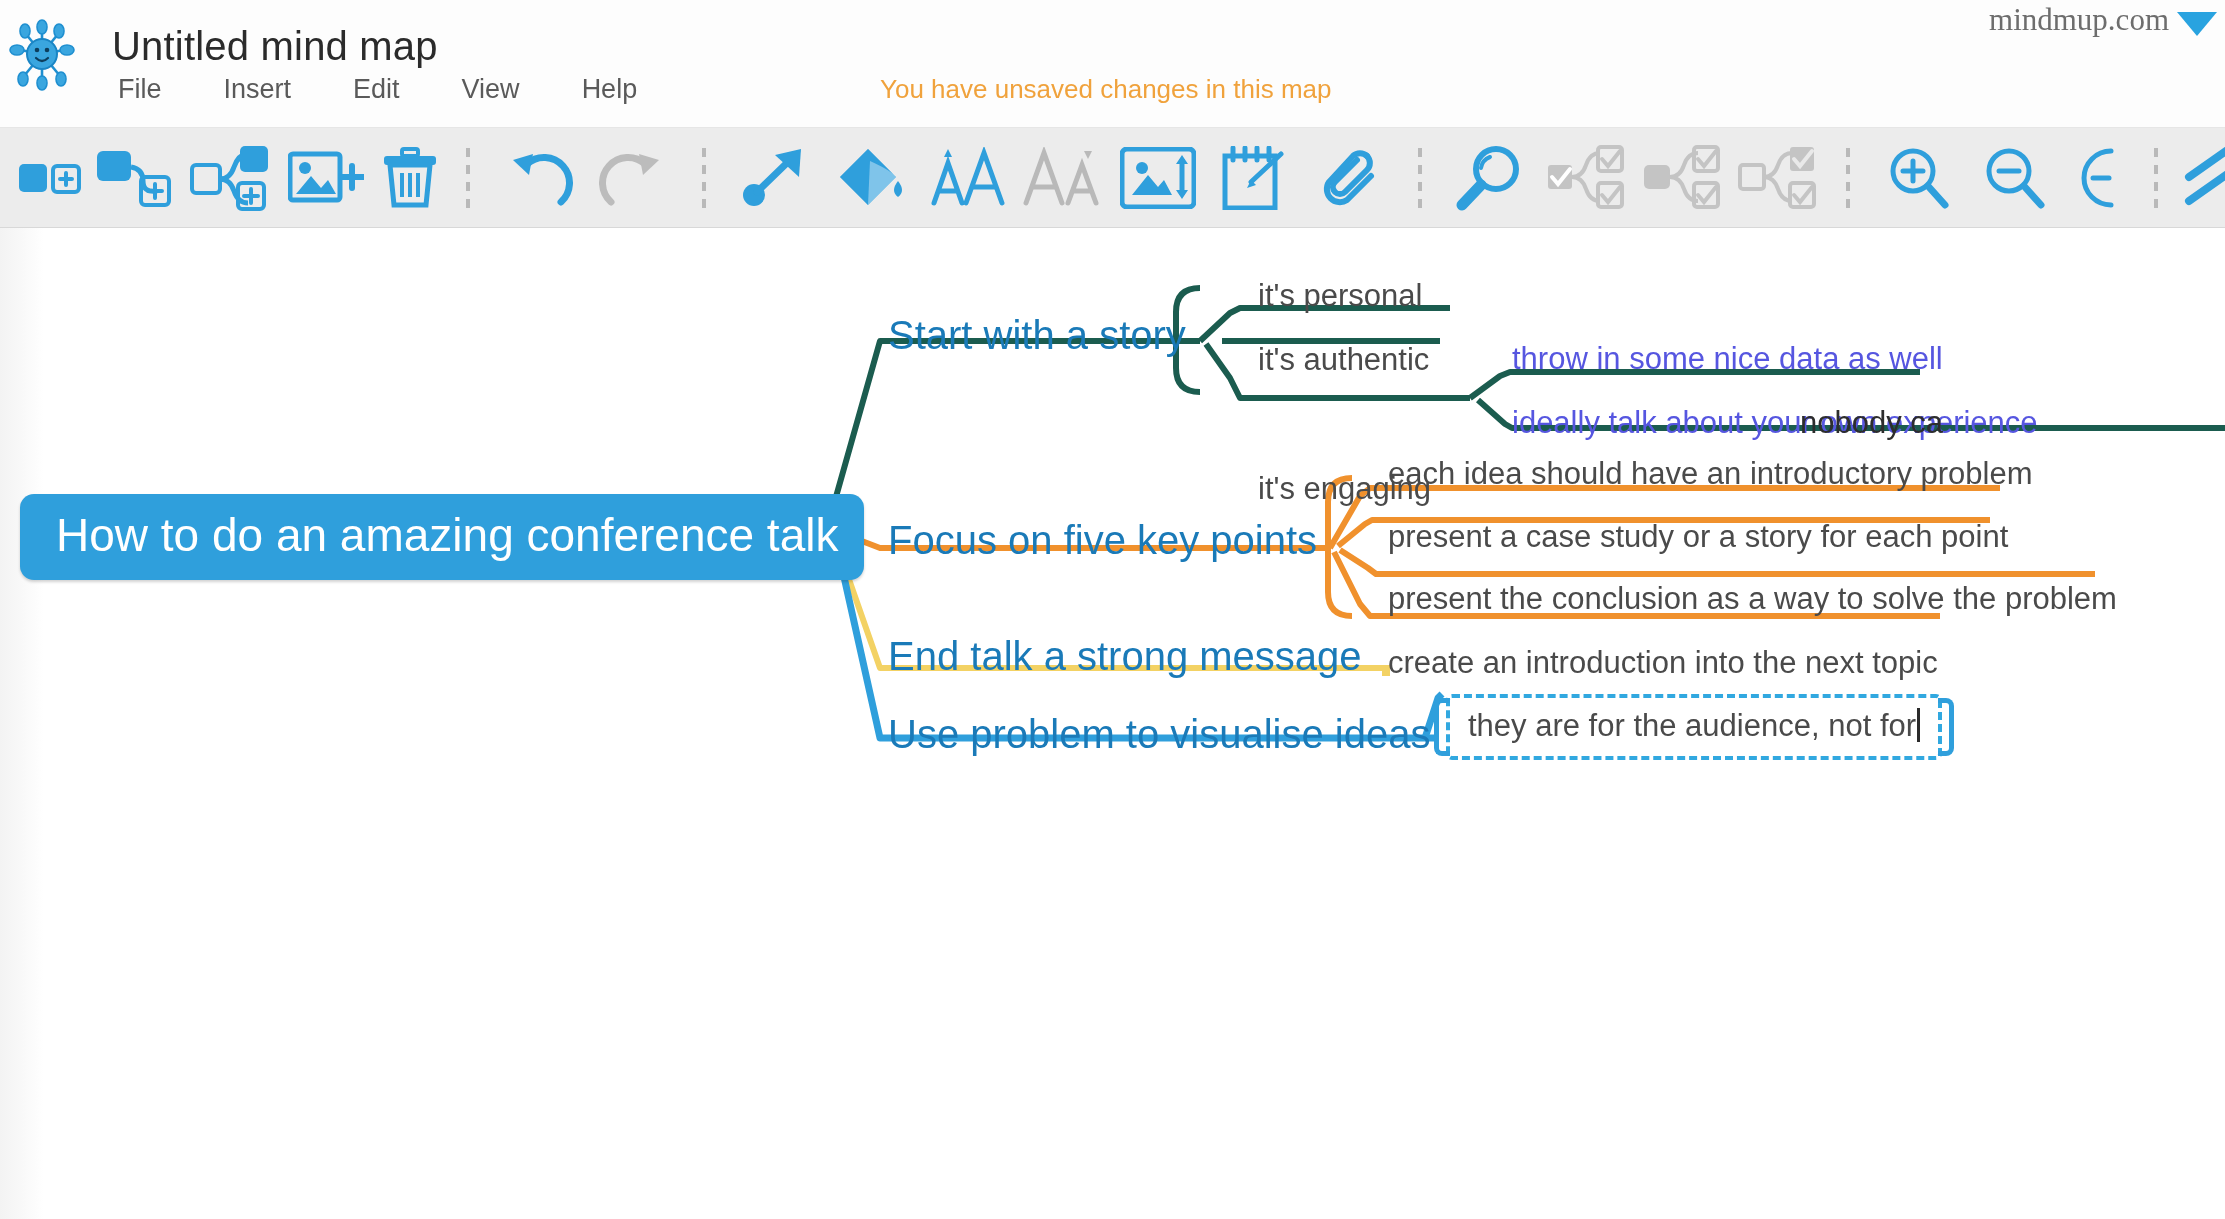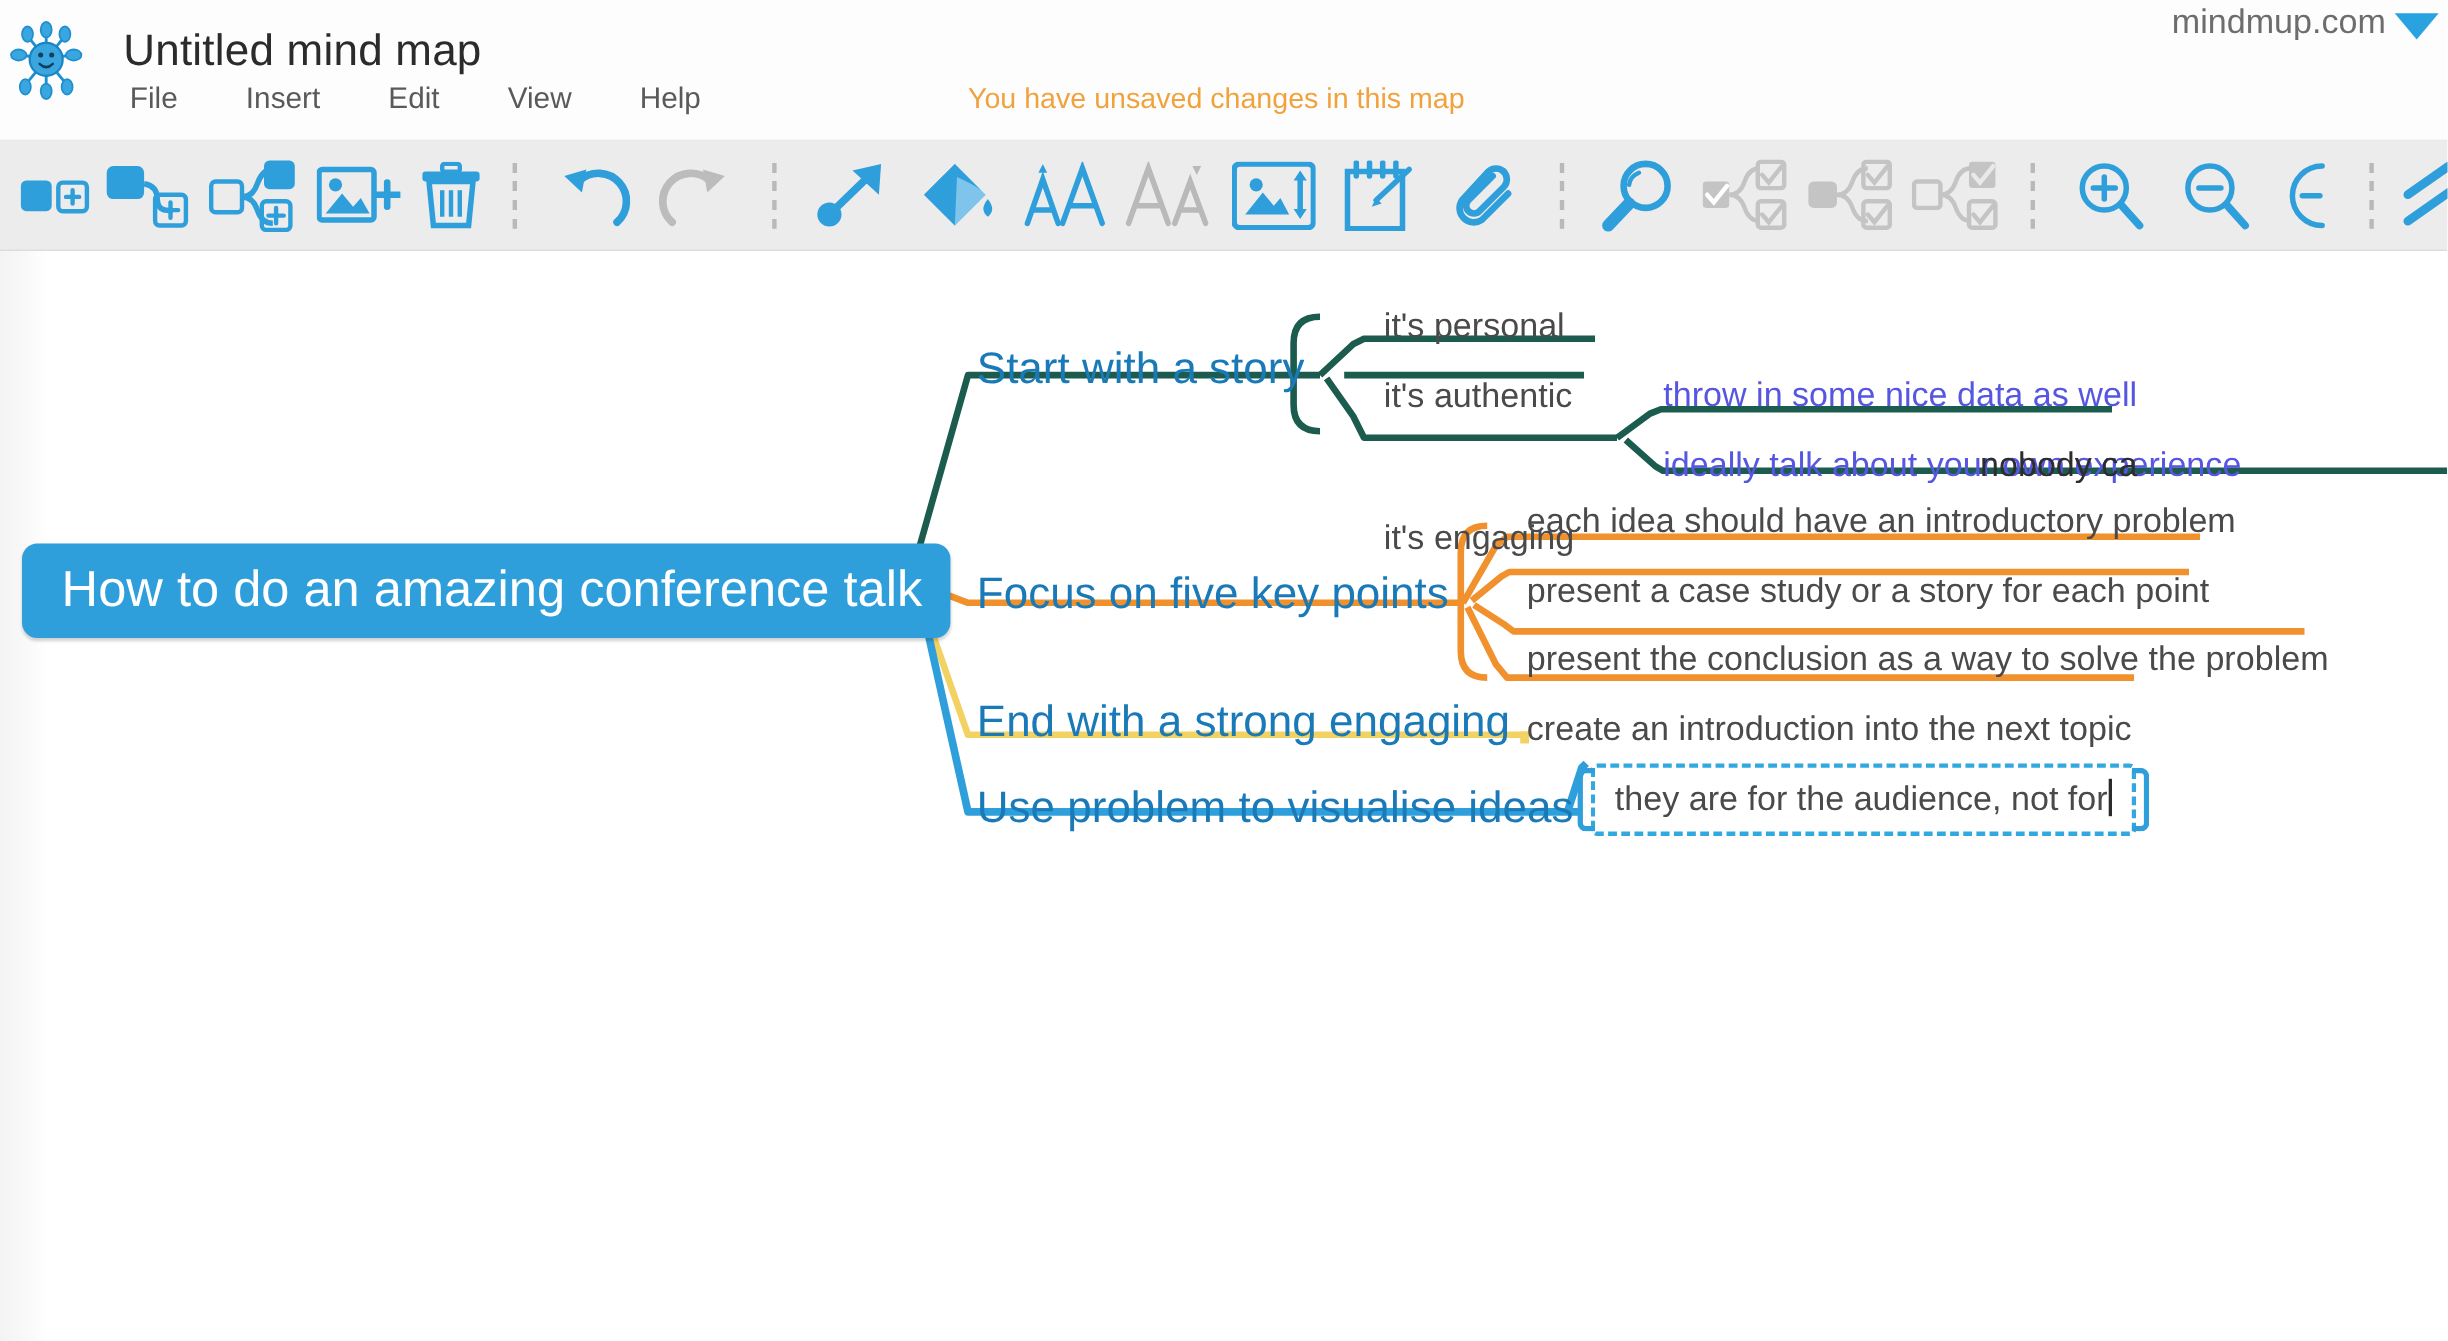--- a/index.html
+++ b/index.html
@@ -35,21 +35,21 @@
   .menu-item {
     font-size: 27px; color: #5a5a5a; padding: 0 14px;
     margin-right: 34px; cursor: default; white-space: nowrap;
   }
   .unsaved-note {
     position: absolute; left: 880px; top: 74px;
     font-size: 26px; color: #f0a23c; white-space: nowrap;
   }
   .brand {
     position: absolute; right: 56px; top: 2px;
-    font-size: 31px; color: #6d6d6d; white-space: nowrap;
+    font-size: 31px; color: #6d6d6d; white-space: nowrap; font-family: Liberation Serif, serif;
   }
   .brand-caret {
     position: absolute; right: 8px; top: 12px;
     width: 0; height: 0;
     border-left: 20px solid transparent; border-right: 20px solid transparent;
     border-top: 24px solid #29a3e0;
   }
 
   
   .toolbar {
@@ -388,21 +388,21 @@
 
     <path d="M1390 440 L1385 440 L1385 445 L1390 445" fill="none" stroke="#f3d264" stroke-width="6"></path>
 
     <path d="M1425 510 L1438 470 L1442 466" fill="none" stroke="#2f9fdc" stroke-width="7" stroke-linejoin="round"></path>
   </svg>
 
   <div class="node node-root" style="left:20px; top:266px;">How to do an amazing conference talk</div>
 
   <div class="node node-l1" style="left:888px; top:85px;">Start with a story</div>
   <div class="node node-l1" style="left:888px; top:290px;">Focus on five key points</div>
-  <div class="node node-l1" style="left:888px; top:406px;">End with a strong engaging</div>
+  <div class="node node-l1" style="left:888px; top:406px;">End talk a strong message</div>
   <div class="node node-l1" style="left:888px; top:484px;">Use problem to visualise ideas</div>
 
   <div class="node node-l2" style="left:1258px; top:50px;">it's personal</div>
   <div class="node node-l2" style="left:1258px; top:114px;">it's authentic</div>
   <div class="node node-l2" style="left:1258px; top:243px;">it's engaging</div>
 
   <div class="node node-l3" style="left:1512px; top:113px;">throw in some nice data as well</div>
   <div class="node node-l3" style="left:1512px; top:177px;">ideally talk about your own experience</div>
   <div class="node node-l2-dark" style="left:1800px; top:177px;">nobody ca</div>
 

